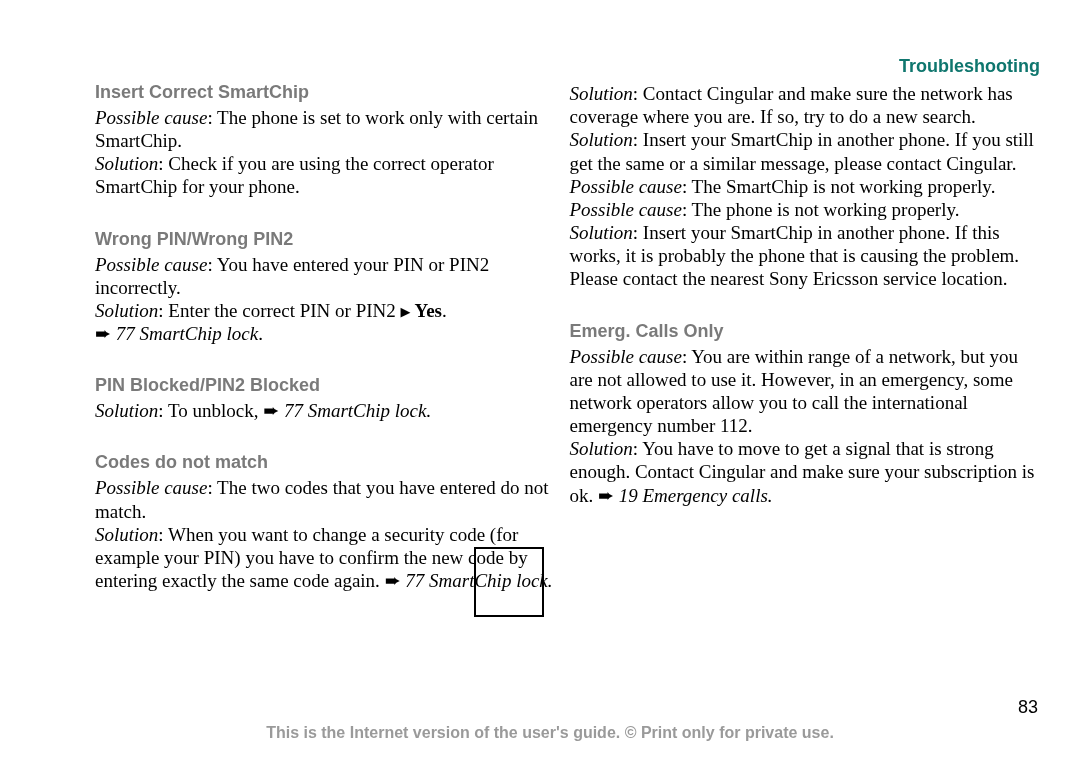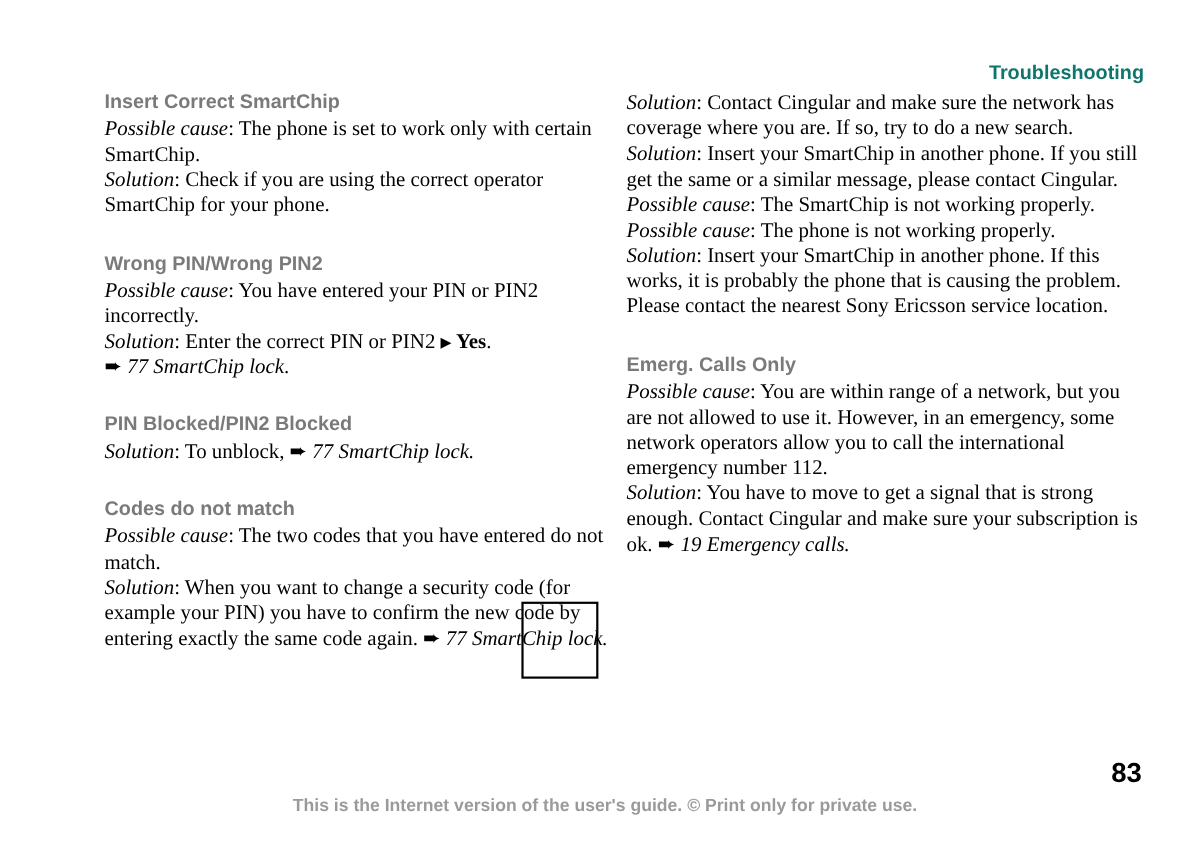--- a/index.html
+++ b/index.html
@@ -78,22 +78,22 @@
       font-weight: bold;
       font-size: 16px;
       color: #9a9a9a;
       margin-left: 20px;
     }
     .page-number {
       position: absolute;
       bottom: 48px;
       right: 42px;
       font-family: Arial, Helvetica, sans-serif;
-      font-weight: bold;
-      font-size: 25px;
+      font-weight: normal;
+      font-size: 18px;
       color: #000;
     }
     .annotation-box {
       position: absolute;
       top: 547px;
       left: 474px;
       width: 70px;
       height: 70px;
       border: 2px solid #000;
       background: transparent;

